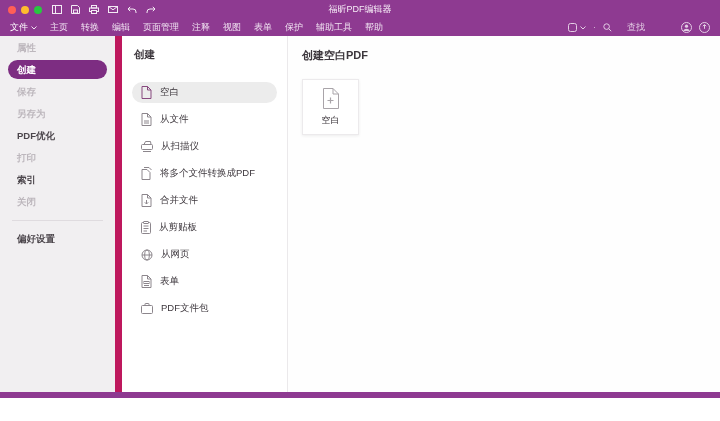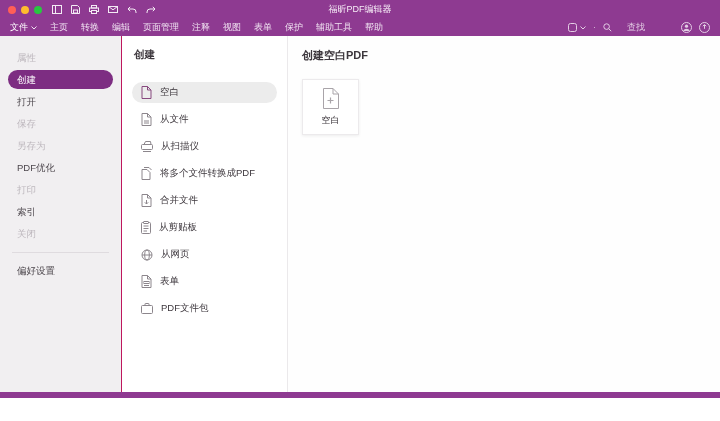--- a/index.html
+++ b/index.html
@@ -40,22 +40,22 @@
   .menu-right svg { display:block; }
   .sep-dot { color:#d8bcd9; font-size:9px; line-height:1; }
   .search-box { display:flex; align-items:center; gap:15px; color:#e3cde4; }
 
   
   .main { flex:1 1 auto; display:flex; min-height:0; }
 
   
   .sidebar {
     width:122px; flex:0 0 122px; background:#f1eff1;
-    border-right:1px solid #be185d; padding-top:10px;
-    display:flex; flex-direction:column;
+    border-right:7px solid #be185d; 
+    display:flex; flex-direction:column;font-weight:bold;
   }
   .side-item {
     height:19px; line-height:19px; margin:1.5px 8px; padding:0 9px;
     font-size:9.5px; color:#4c464c; border-radius:10px; white-space:nowrap;
   }
   .side-item.disabled { color:#bdb7bd; }
   .side-item.selected { background:#7d2d82; color:#ffffff; }
   .side-divider { height:1px; background:#dfdbdf; margin:8px 12px 6px; }
 
   
@@ -192,21 +192,20 @@
           </svg>
         </span>
     </div>
   </div>
 
   <div class="main">
 
     <div class="sidebar">
       <div class="side-item disabled">属性</div>
       <div class="side-item selected">创建</div>
-      <div class="side-item">打开</div>
       <div class="side-item disabled">保存</div>
       <div class="side-item disabled">另存为</div>
       <div class="side-item">PDF优化</div>
       <div class="side-item disabled">打印</div>
       <div class="side-item">索引</div>
       <div class="side-item disabled">关闭</div>
       <div class="side-divider"></div>
       <div class="side-item">偏好设置</div>
     </div>
 

